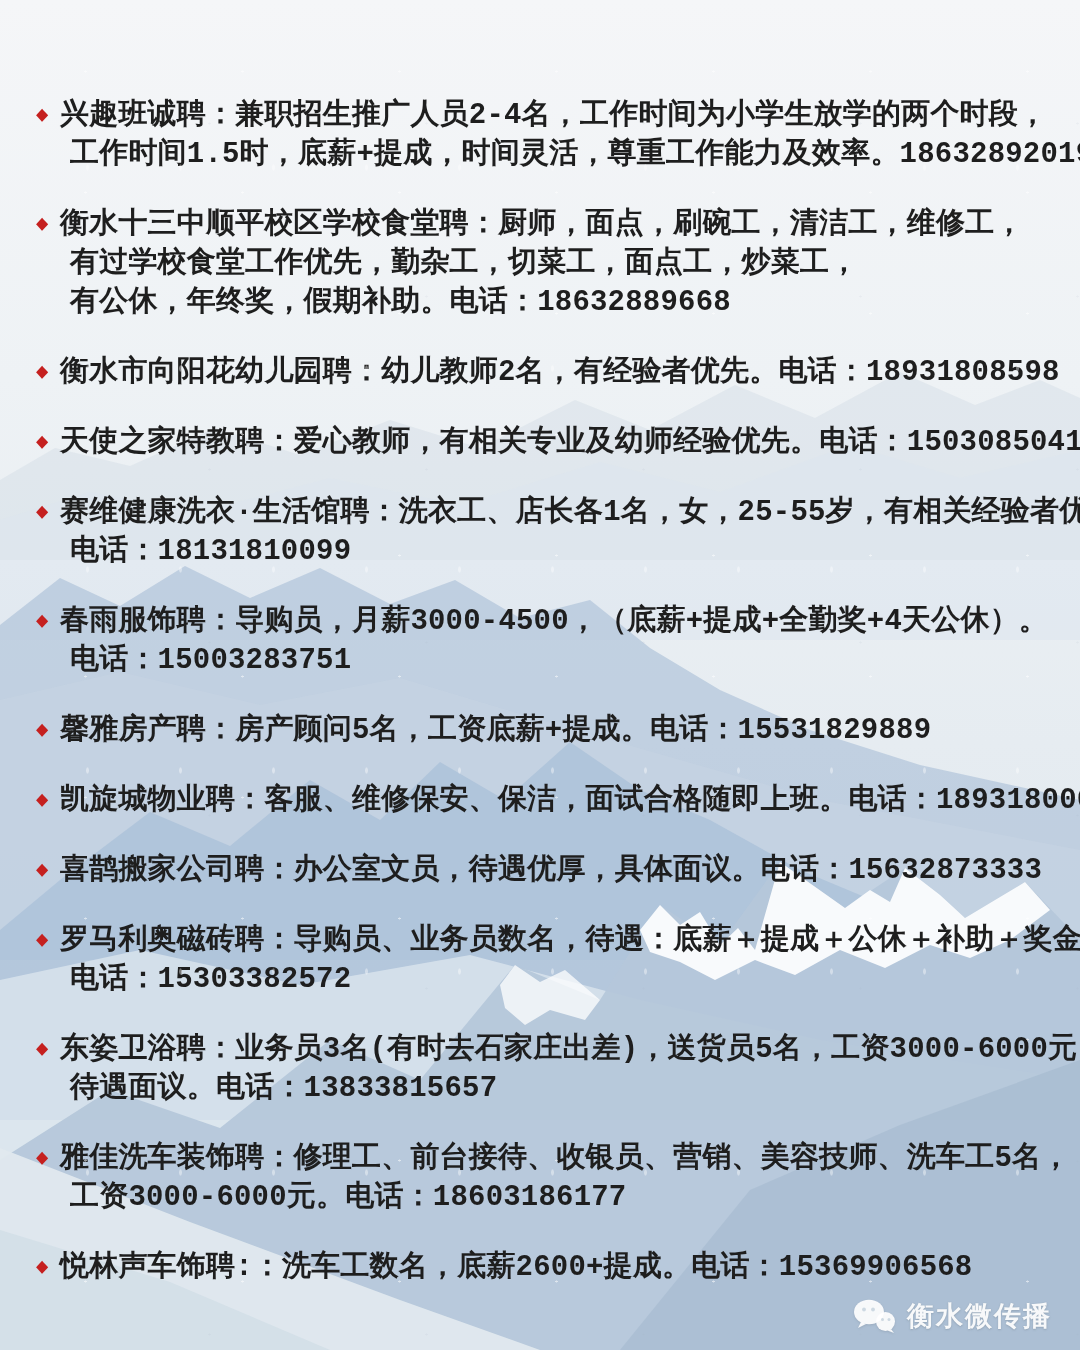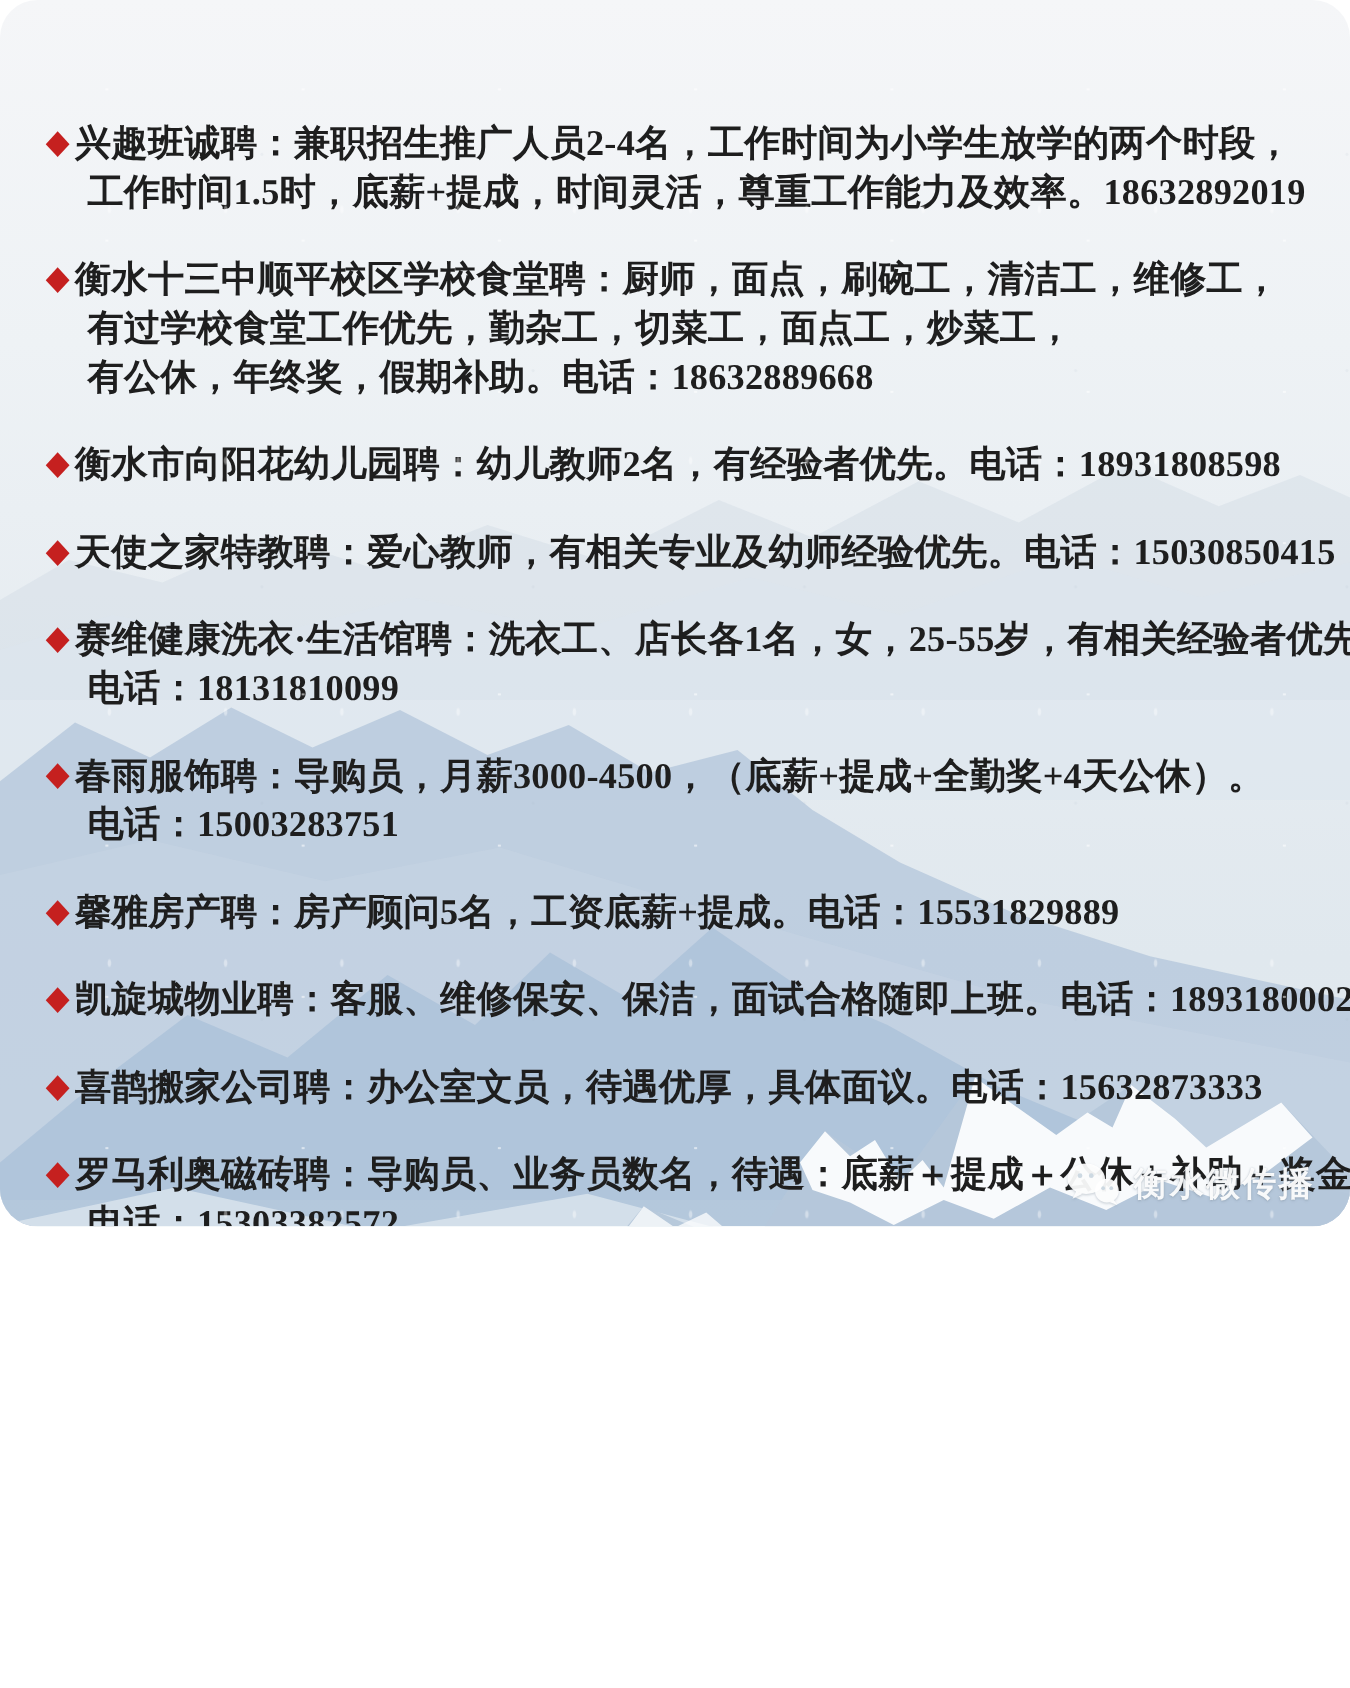--- a/index.html
+++ b/index.html
@@ -1,23 +1,22 @@
 <!DOCTYPE html>
 <html lang="zh"><head>
 <meta charset="utf-8">
 <style>
   html,body{margin:0;padding:0;background:#ffffff;}
   .page{
     position:relative;
-    width:1080px;height:981px;
+    width:1080px;height:1350px;
     margin:0 auto;
     overflow:hidden;
-    font-family:Liberation Serif, serif;
+    font-family:Liberation Mono, monospace;
     background:linear-gradient(180deg,#f5f6f8 0%,#eef2f5 28%,#e6ecf1 55%,#e0e8ee 78%,#e3eaee 100%);
-    border-radius:30px;
   }
   
   .page::after{
     content:"";position:absolute;inset:0;pointer-events:none;z-index:3;
     background-image:
       radial-gradient(rgba(255,255,255,.55) 1px, transparent 1.6px),
       radial-gradient(rgba(255,255,255,.4) 1px, transparent 1.8px),
       radial-gradient(rgba(160,175,190,.10) 1px, transparent 1.6px);
     background-size:157px 121px, 93px 201px, 217px 173px;
     background-position:7px 11px, 41px 67px, 101px 37px;

